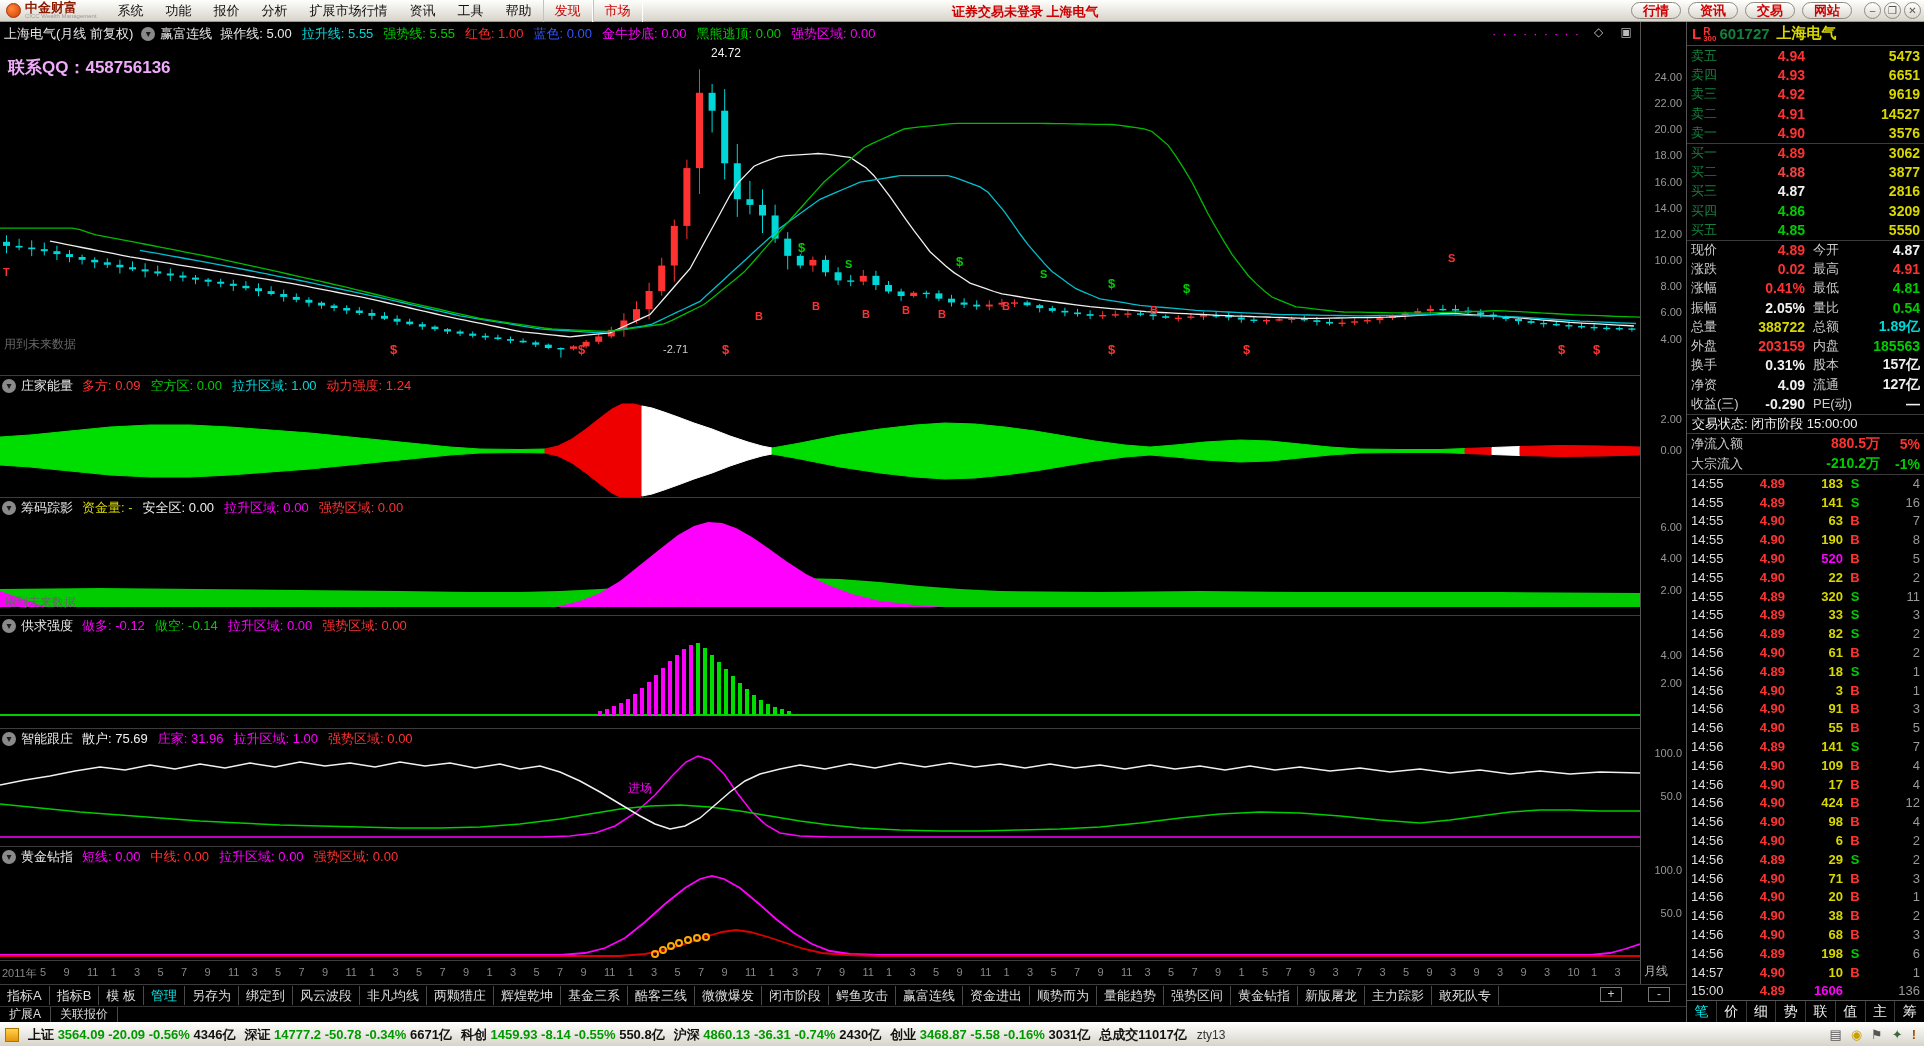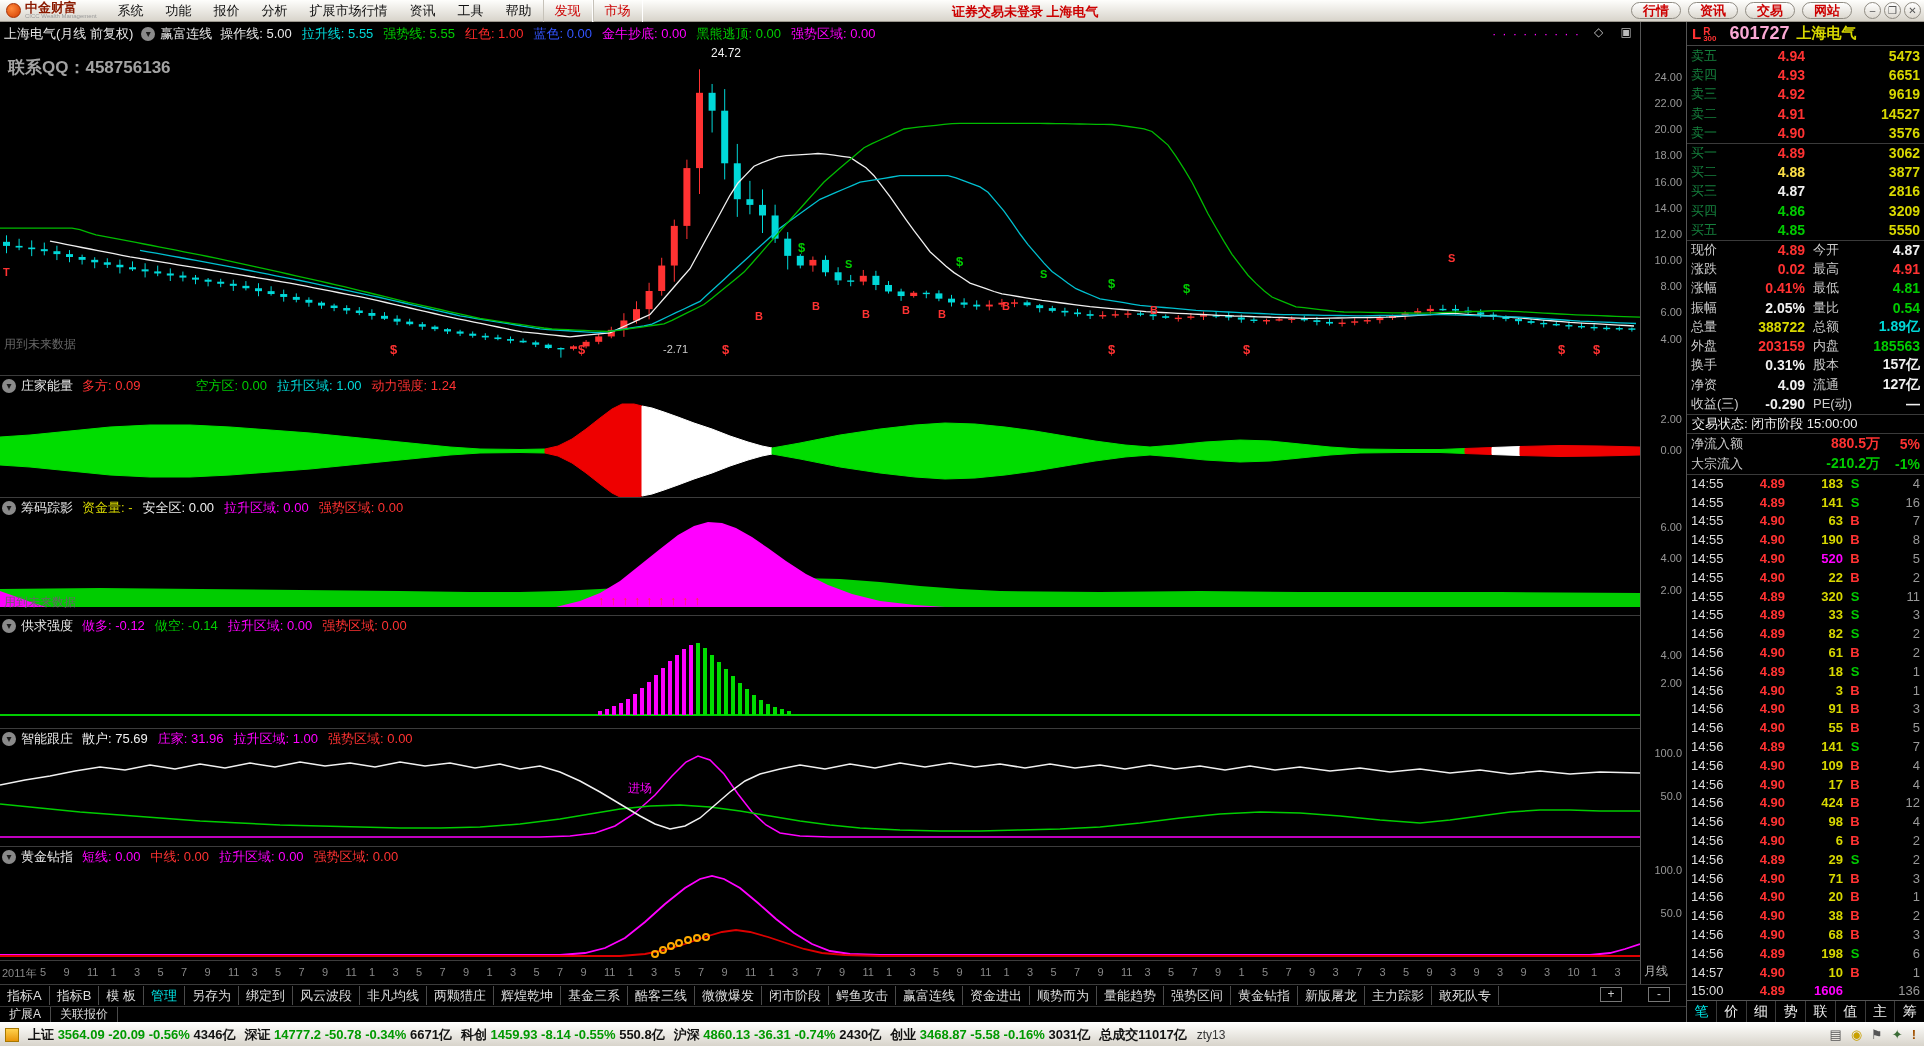--- a/index.html
+++ b/index.html
@@ -32,21 +32,21 @@
     line-height:13px;text-align:center;display:inline-block;margin:0 5px 0 2px;flex:0 0 auto;}
   .param{margin-right:10px;}
   .dots{position:absolute;left:1492px;top:4px;color:#ff00ff;letter-spacing:6px;font-size:13px;}
   .miniicons{position:absolute;left:1594px;top:3px;color:#bbb;font-size:12px;letter-spacing:7px;}
   
   #chart-area svg{position:absolute;left:0;background:#000;overflow:hidden;}
   .hdrrow{position:absolute;left:0;width:1640px;height:20px;background:#000;
     border-top:1px solid #3c3c3c;display:flex;align-items:center;font-size:13px;color:#ddd;white-space:nowrap;}
   .ptitle{margin-right:9px;color:#e8e8e8;}
   .ovl{position:absolute;pointer-events:none;white-space:nowrap;z-index:3;}
-  .qq{left:8px;top:56px;color:#a3a3a3;font-size:17px;font-weight:bold;}
+  .qq{left:8px;top:56px;color:#f0abfc;font-size:17px;font-weight:bold;}
   .note1{left:4px;top:336px;color:#666;font-size:12px;}
   .note2{left:4px;top:594px;color:#666;font-size:12px;}
   .peak{left:711px;top:46px;color:#f0f0f0;font-size:12px;}
   .low{left:663px;top:343px;color:#ccc;font-size:11px;}
   .entry{left:628px;top:780px;color:#ff00ff;font-size:12px;}
   
   .axis-col{position:absolute;left:1640px;top:22px;width:46px;height:1000px;background:#000;border-left:1px solid #555;}
   .axlabel{position:absolute;right:4px;font-size:11px;color:#999;}
   .period{position:absolute;left:3px;top:941px;font-size:12px;color:#bbb;}
   
@@ -54,21 +54,21 @@
   .tlabel{position:absolute;top:5px;font-size:11px;color:#888;}
   
   .quote{position:absolute;left:1686px;top:22px;width:238px;height:1000px;background:#000;
     border-left:1px solid #555;font-weight:bold;z-index:4;}
   .qhead{position:absolute;top:0;left:0;width:100%;height:24px;border-bottom:1px solid #444;
     display:flex;align-items:center;padding-left:5px;}
   .qL{color:#ff3232;font-size:15px;margin-right:2px;}
   .qR{display:inline-flex;flex-direction:column;line-height:7px;margin-right:3px;margin-top:2px;}
   .qR b{color:#ff3232;font-size:10px;}
   .qR i{color:#ff3232;font-size:8px;font-style:normal;}
-  .qcode{color:#f9a8d4;font-size:18px;margin-left:10px;}
+  .qcode{color:#15803d;font-size:15px;margin-left:0;}
   .qname{color:#d8d800;font-size:15px;margin-left:7px;}
   .qsec{position:absolute;left:0;width:100%;border-bottom:1px solid #3a3a3a;}
   .qrow{display:flex;align-items:center;height:19.4px;padding:0 4px;font-size:14px;}
   .qrow .lbl{width:50px;color:#15803d;font-weight:normal;font-size:13px;}
   .qrow .pv{width:64px;text-align:right;}
   .qrow .vol{flex:1;text-align:right;color:#d8d800;}
   .prow{display:flex;align-items:center;height:19.3px;padding:0 4px;font-size:14px;}
   .prow .l1{width:50px;color:#ccc;font-weight:normal;font-size:13px;}
   .prow .v1{width:64px;text-align:right;}
   .prow .l2{width:46px;margin-left:8px;color:#ccc;font-weight:normal;font-size:13px;}
@@ -531,21 +531,21 @@
     <div class="ovl qq">联系QQ：458756136</div>
     <div class="ovl note1">用到未来数据</div>
     <div class="ovl note2">用到未来数据</div>
     <div class="ovl peak">24.72</div>
     <div class="ovl low">-2.71</div>
     <div class="ovl entry">进场</div>
   <div class="hdrrow" style="top: 375px;">
         <span class="chev">▾</span>
         <span class="ptitle">庄家能量</span>
         <span class="param" style="color: rgb(255, 50, 50);">多方: 0.09</span>
-        <span class="param" style="color: rgb(0, 204, 0); margin-left: 45px;">空方区: 0.00</span>
+        <span class="param" style="color: rgb(0, 204, 0);">空方区: 0.00</span>
         <span class="param" style="color: rgb(0, 216, 216);">拉升区域: 1.00</span>
         <span class="param" style="color: rgb(255, 50, 50);">动力强度: 1.24</span>
       </div>
       <div class="hdrrow" style="top: 497px;">
         <span class="chev">▾</span>
         <span class="ptitle">筹码踪影</span>
         <span class="param" style="color: rgb(216, 216, 0);">资金量: -</span>
         <span class="param" style="color: rgb(240, 240, 240);">安全区: 0.00</span>
         <span class="param" style="color: rgb(255, 0, 255);">拉升区域: 0.00</span>
         <span class="param" style="color: rgb(255, 50, 50);">强势区域: 0.00</span>
@@ -712,21 +712,21 @@
         </div>
       </div>
     <div class="qsec" id="buy-rows" style="top:121px;">
         <div class="qrow">
           <span class="lbl">买一</span>
           <span class="pv" style="color: rgb(255, 50, 50);">4.89</span>
           <span class="vol">3062</span>
         </div>
         <div class="qrow">
           <span class="lbl">买二</span>
-          <span class="pv" style="color: #fde047;">4.88</span>
+          <span class="pv" style="color: #ef4444;">4.88</span>
           <span class="vol">3877</span>
         </div>
         <div class="qrow">
           <span class="lbl">买三</span>
           <span class="pv" style="color: rgb(240, 240, 240);">4.87</span>
           <span class="vol">2816</span>
         </div>
         <div class="qrow">
           <span class="lbl">买四</span>
           <span class="pv" style="color: rgb(0, 204, 0);">4.86</span>

